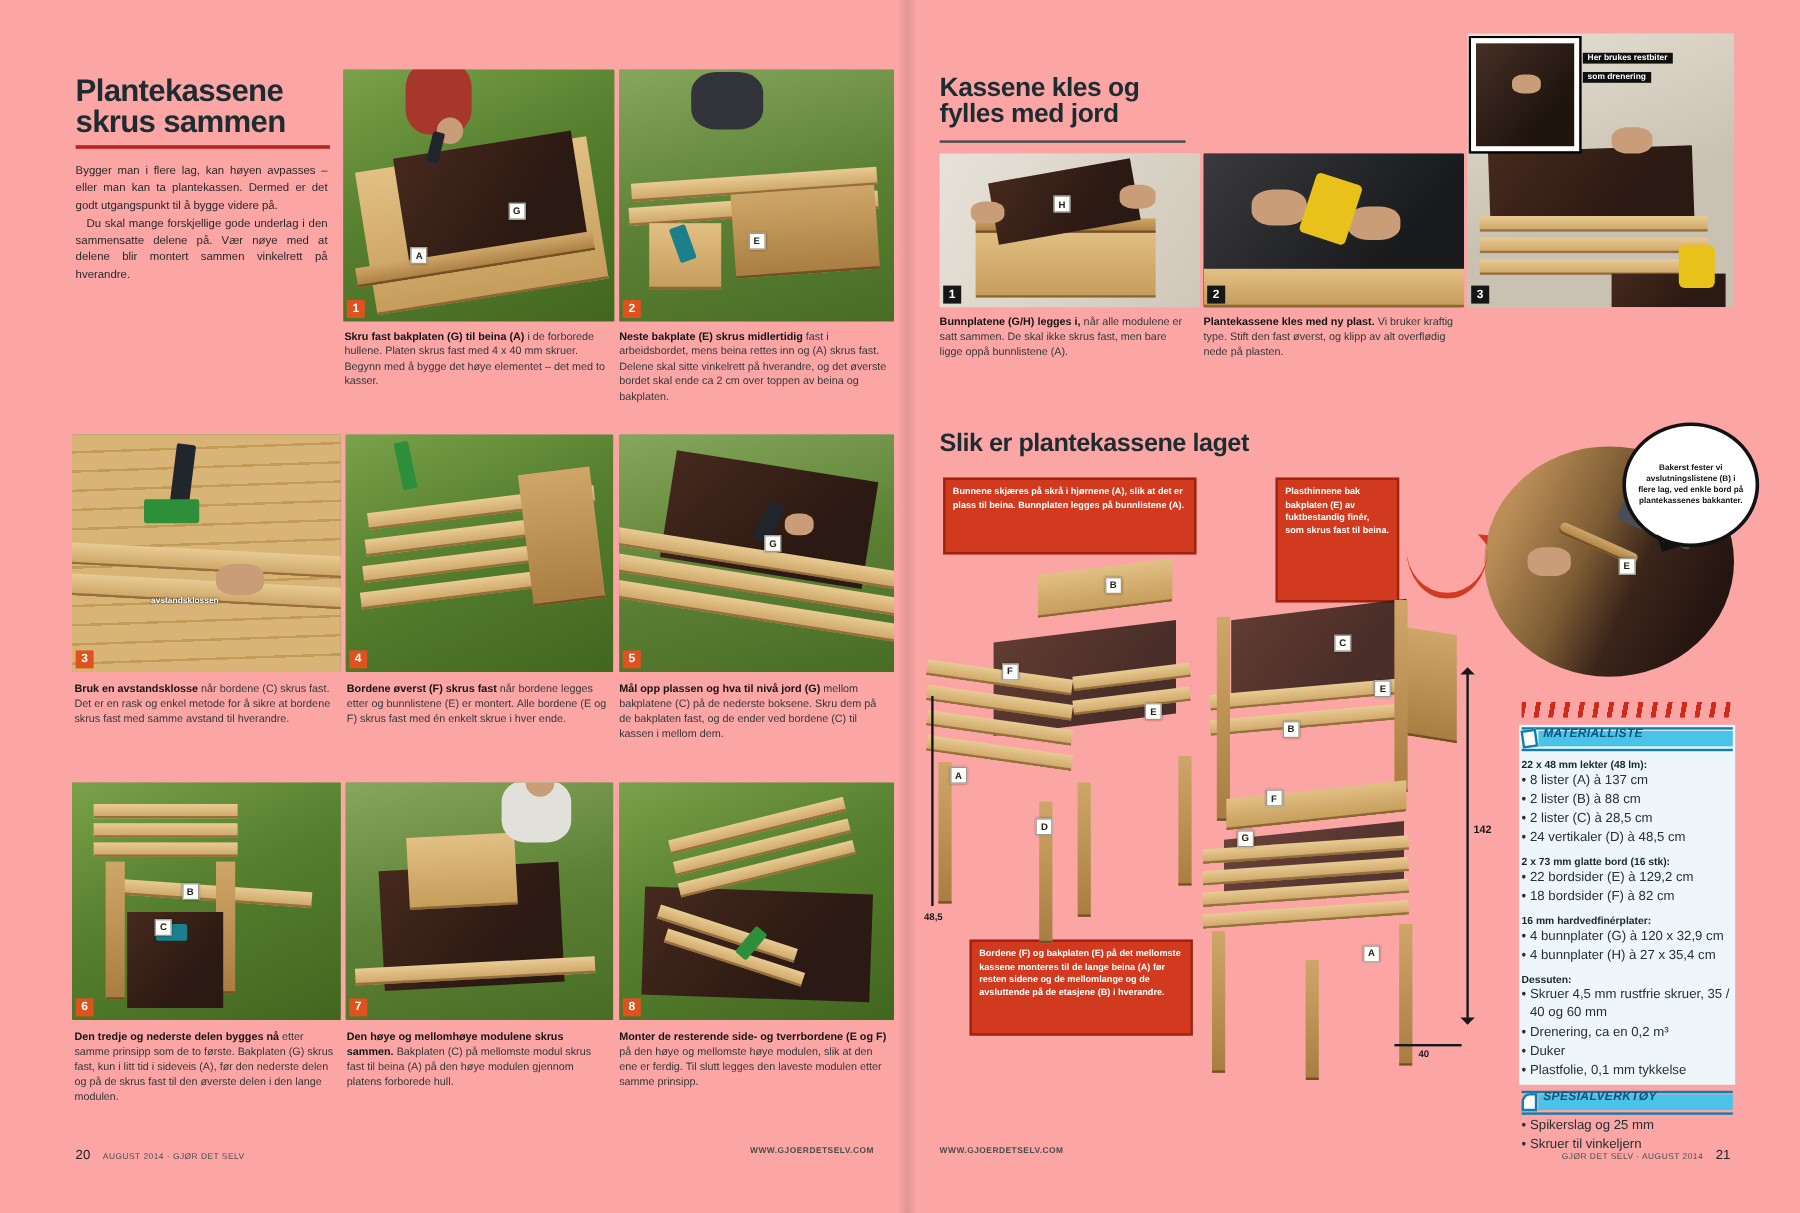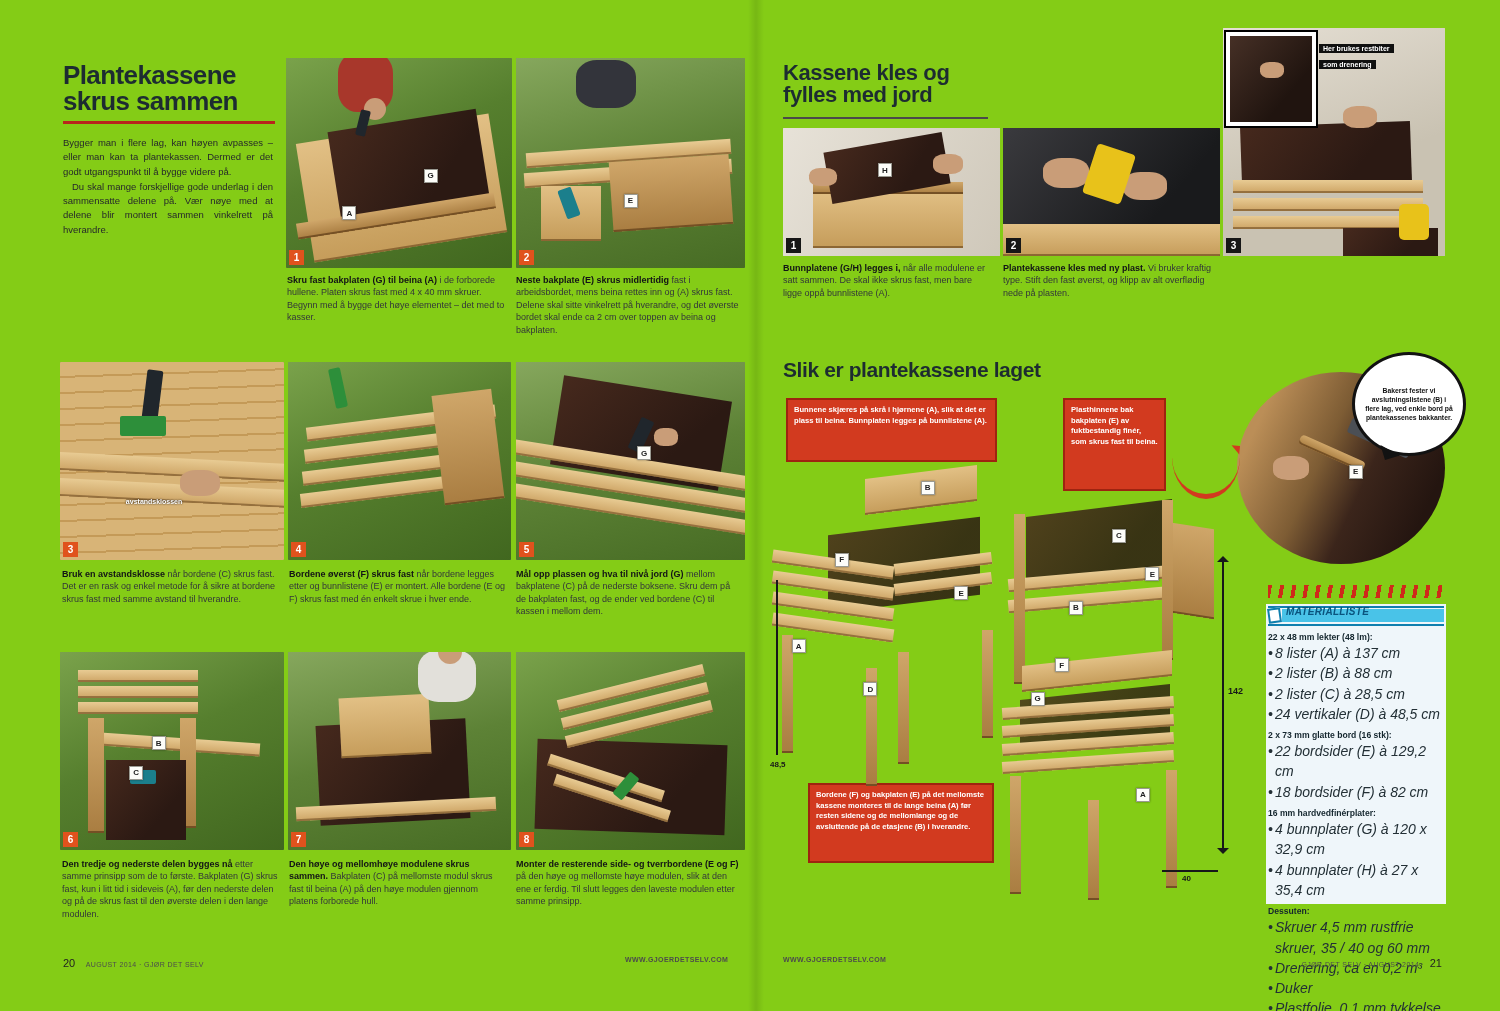--- a/index.html
+++ b/index.html
@@ -1,16 +1,16 @@
 <!DOCTYPE html>
 <html><head>
 <meta charset="utf-8">
 <style>
   html,body{margin:0;padding:0;background:#e9e7e2;}
-  #sheet{position:relative;width:1500px;height:1011px;background:#84cc16;overflow:hidden;
+  #sheet{position:relative;width:1500px;height:1011px;background:#fca5a5;overflow:hidden;
          font-family:"Liberation Sans", sans-serif;color:#1f2326;}
   .abs{position:absolute;}
   
   .h1L{font-size:26px;font-weight:bold;line-height:1.0;letter-spacing:-0.6px;color:#1d2c31;}
   .h1R{font-size:22px;font-weight:bold;line-height:1.02;letter-spacing:-0.4px;color:#1d2c31;}
   .h2{font-size:21px;font-weight:bold;letter-spacing:-0.4px;color:#1d2c31;}
   .redrule{height:3px;background:#b8251c;}
   .grayrule{height:2px;background:#4a4a4a;}
   
   .intro p{margin:0;font-size:9.5px;line-height:1.5;text-align:justify;color:#26292b;}
@@ -50,21 +50,21 @@
           padding:10px;box-sizing:border-box;}
   
   .matbox{background:#eff6fa;}
   .mathead{position:relative;margin:0 0 2px 0;}
   .mathead .bar{position:absolute;left:14px;right:0;top:3px;height:13px;background:#49c3e8;}
   .mathead .txt{position:relative;font-size:10px;font-weight:bold;font-style:italic;color:#0a547e;
                 padding-left:18px;letter-spacing:.3px;}
   .mathead .tr{position:absolute;left:0;right:0;height:2px;background:#0f7fae;}
   .msec-title{font-size:8.6px;font-weight:bold;color:#14262e;margin:6px 0 1px 0;}
   .mlist{list-style:none;margin:0;padding:0;}
-  .mlist li{font-size:14px;line-height:1.45;color:#233036;padding-left:7px;position:relative;font-style:italic;}
+  .mlist li{font-size:11px;line-height:1.45;color:#233036;padding-left:7px;position:relative;}
   .mlist li::before{content:"•";position:absolute;left:0;top:0;color:#233036;}
   .hatch{background:repeating-linear-gradient(100deg,#cf2a1a 0 4px,transparent 4px 12px);}
   
   .dim{position:absolute;background:#17181a;}
   .dimlab{position:absolute;font-size:9px;font-weight:bold;color:#17181a;}
   .arrowhead{position:absolute;width:0;height:0;border:6px solid transparent;}
   .foot{font-size:7px;color:#4c4c4c;letter-spacing:.4px;}
   .pgnum{font-size:11px;font-weight:normal;color:#222;}
   .blkLabel{background:#101010;color:#fff;font-size:7px;font-weight:bold;padding:1px 4px;white-space:nowrap;}
   .gutter{background:linear-gradient(90deg,rgba(0,0,0,0) 0%,rgba(0,0,0,.10) 50%,rgba(0,0,0,0) 100%);}
@@ -265,21 +265,21 @@
   <p class="cap abs" style="left:783px;top:262px;width:210px">
     <b>Bunnplatene (G/H) legges i,</b><span> når alle modulene er satt sammen. De skal ikke skrus fast, men bare ligge oppå bunnlistene (A).</span>
   </p>
   <p class="cap abs" style="left:1003px;top:262px;width:212px">
     <b>Plantekassene kles med ny plast.</b><span> Vi bruker kraftig type. Stift den fast øverst, og klipp av alt overflødig nede på plasten.</span>
   </p>
 
   <div class="abs h2" style="left:783px;top:358px">Slik er plantekassene laget</div>
 
   <div class="abs callout" style="left:786px;top:398px;width:211px;height:64px">Bunnene skjæres på skrå i hjørnene (A), slik at det er plass til beina. Bunnplaten legges på bunnlistene (A).</div>
-  <div class="abs callout" style="left:1063px;top:398px;width:103px;height:93px">Plasthinnene bak bakplaten (E) av fuktbestandig finér, som skrus fast til beina.</div>
+  <div class="abs callout" style="left:1063px;top:398px;width:103px;height:104px">Plasthinnene bak bakplaten (E) av fuktbestandig finér, som skrus fast til beina.</div>
   <div class="abs callout" style="left:808px;top:783px;width:186px;height:80px">Bordene (F) og bakplaten (E) på det mellomste kassene monteres til de lange beina (A) før resten sidene og de mellomlange og de avsluttende på de etasjene (B) i hverandre.</div>
 
   <div class="abs" style="left:1237px;top:372px;width:208px;height:192px;border-radius:50%;overflow:hidden;background:linear-gradient(115deg,#bb8e57 15%,#7d5c34 42%,#3b251b 60%,#241510 85%)">
     <div class="decor" style="left:110px;top:58px;width:66px;height:16px;background:#4b4f55;transform:rotate(24deg);border-radius:3px"></div>
     <div class="decor wood2" style="left:60px;top:76px;width:70px;height:10px;transform:rotate(24deg);border-radius:4px"></div>
     <div class="decor skin" style="left:36px;top:84px;width:36px;height:24px;border-radius:40%"></div>
   <span class="chip" style="left: 57%; top: 52%;">E</span>
     </div>
 
   <div class="abs" style="left:1172px;top:448px;width:68px;height:46px;border-bottom:5px solid #d23a1f;border-radius:0 0 55% 55% / 0 0 90% 90%"></div>

